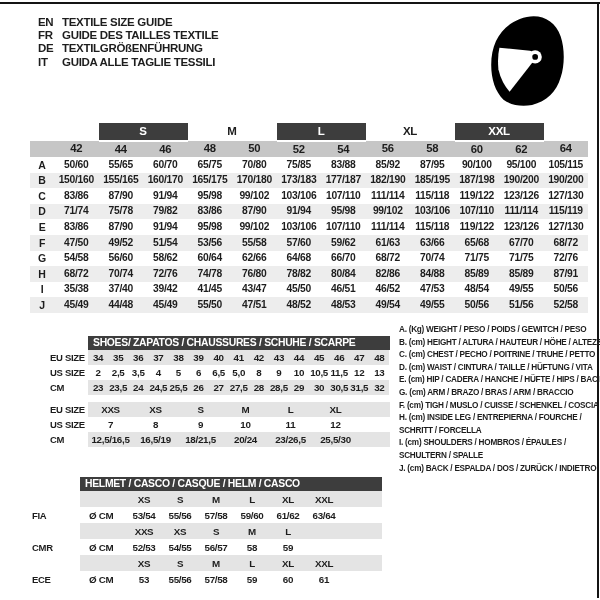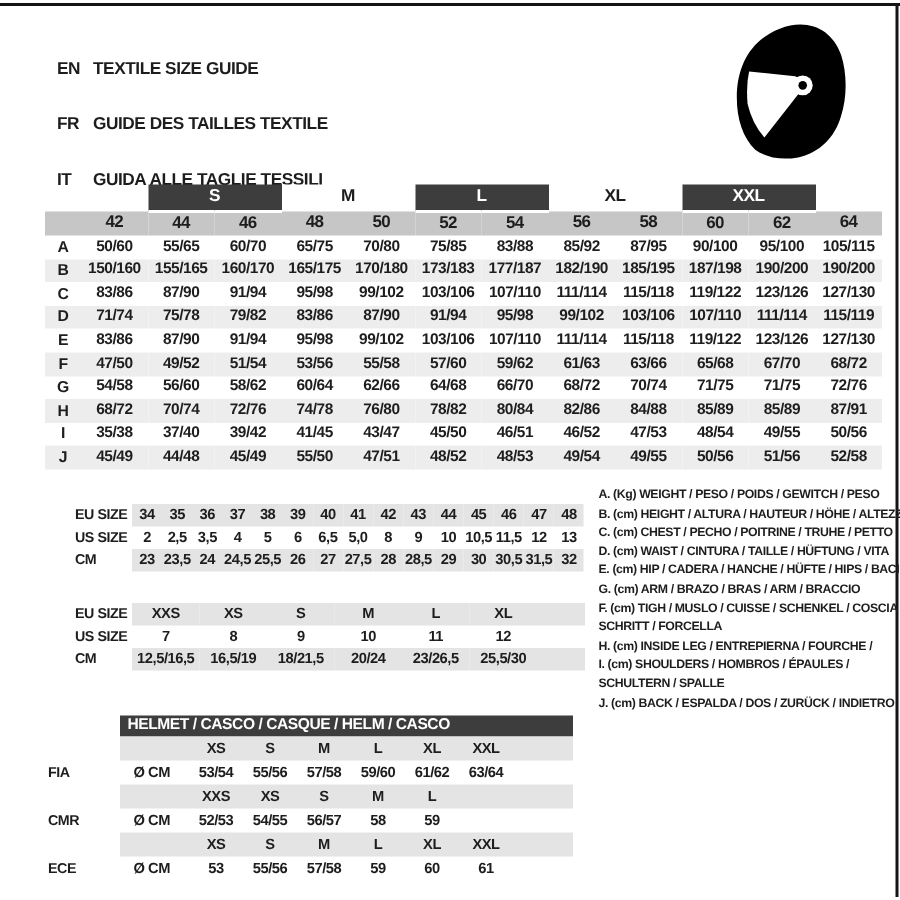--- a/index.html
+++ b/index.html
@@ -4,21 +4,21 @@
 <style>
   html,body{margin:0;padding:0;background:#fff;}
   body{width:600px;height:600px;font-family:"Liberation Sans",sans-serif;font-weight:bold;color:#1d1d1d;-webkit-font-smoothing:antialiased;}
   .sheet{position:relative;width:600px;height:600px;overflow:hidden;background:#fff;letter-spacing:-0.3px;}
   .frame-top{position:absolute;top:2px;left:0;width:600px;height:2px;background:#141414;}
   .frame-right{position:absolute;top:2px;right:1px;width:2px;height:596px;background:#141414;}
 
   
   .langs{position:absolute;left:38px;top:16px;}
   .lang-row{font-size:11.5px;line-height:13.2px;white-space:nowrap;}
-  .lang-code{display:inline-block;width:24px;margin-top:24px;}
+  .lang-code{display:inline-block;width:24px;}
   .lang-title{display:inline-block;}
 
   
   .helm-ic{position:absolute;left:489px;top:14px;}
 
   
   #textile{position:absolute;left:30px;top:123px;width:558px;border-collapse:collapse;table-layout:fixed;}
   #textile td{padding:0;text-align:center;vertical-align:middle;white-space:nowrap;font-size:10.3px;height:15.6px;line-height:1;}
   #textile tr.sizegroups td{height:17px;font-size:11.5px;}
   #textile td.sizebox{background:#3d3d3d;color:#fff;border-bottom:2px solid #fff;}
@@ -50,20 +50,21 @@
 </head>
 <body>
 
 <div class="sheet">
   <div class="frame-top"></div>
   <div class="frame-right"></div>
 
   <div class="langs" id="langs">
       <div class="lang-row"><span class="lang-code">EN</span><span class="lang-title">TEXTILE SIZE GUIDE</span></div>
       <div class="lang-row"><span class="lang-code">FR</span><span class="lang-title">GUIDE DES TAILLES TEXTILE</span></div>
+      <div class="lang-row"><span class="lang-code">DE</span><span class="lang-title">TEXTILGRÖßENFÜHRUNG</span></div>
       <div class="lang-row"><span class="lang-code">IT</span><span class="lang-title">GUIDA ALLE TAGLIE TESSILI</span></div>
     </div>
 
   <svg class="helm-ic" width="78" height="94" viewBox="0 0 76 92" xmlns="http://www.w3.org/2000/svg">
     <path fill="#000" d="M14,84 C6,76 2,64 2,50 C2,28 12,12 30,5 C48,-2 64,5 70,22 C74,34 74,50 70,62 C66,76 56,86 42,89 C31,91 21,89 14,84 Z"></path>
     <path fill="#fff" d="M10,33 L40,36 Q47,38 45,44 L20,76 Q12,67 9,54 Q8,42 10,33 Z"></path>
     <circle cx="45" cy="42" r="6.5" fill="#fff"></circle>
     <circle cx="45" cy="42" r="2.8" fill="#000"></circle>
   </svg>
 
@@ -255,20 +256,21 @@
           <td class="val">49/54</td>
           <td class="val">49/55</td>
           <td class="val">50/56</td>
           <td class="val">51/56</td>
           <td class="val">52/58</td>
         </tr>
       </tbody>
     </table>
 
   <div class="ltable" id="shoes-table" style="left:50px;top:336px;">
+      <div class="tbar">SHOES/ ZAPATOS / CHAUSSURES / SCHUHE / SCARPE</div>
       <div class="grow">
         <div class="rlabel">EU SIZE</div>
         <div class="cell g">34</div>
         <div class="cell g">35</div>
         <div class="cell g">36</div>
         <div class="cell g">37</div>
         <div class="cell g">38</div>
         <div class="cell g">39</div>
         <div class="cell g">40</div>
         <div class="cell g">41</div>
@@ -435,22 +437,22 @@
       <div class="legend-item">
         <div class="legend-line">E. (cm) HIP / CADERA / HANCHE / HÜFTE / HIPS / BACINO</div>
       </div>
       <div class="legend-item">
         <div class="legend-line">G. (cm) ARM / BRAZO / BRAS / ARM / BRACCIO</div>
       </div>
       <div class="legend-item">
         <div class="legend-line">F. (cm) TIGH / MUSLO / CUISSE / SCHENKEL / COSCIA</div>
       </div>
       <div class="legend-item">
+        <div class="legend-line">H. (cm) INSIDE LEG / ENTREPIERNA / FOURCHE /</div>
         <div class="legend-line">SCHRITT / FORCELLA</div>
-        <div class="legend-line">H. (cm) INSIDE LEG / ENTREPIERNA / FOURCHE /</div>
       </div>
       <div class="legend-item">
         <div class="legend-line">I. (cm) SHOULDERS / HOMBROS / ÉPAULES /</div>
         <div class="legend-line">SCHULTERN / SPALLE</div>
       </div>
       <div class="legend-item">
         <div class="legend-line">J. (cm) BACK / ESPALDA / DOS / ZURÜCK / INDIETRO</div>
       </div>
     </div>
 </div>

